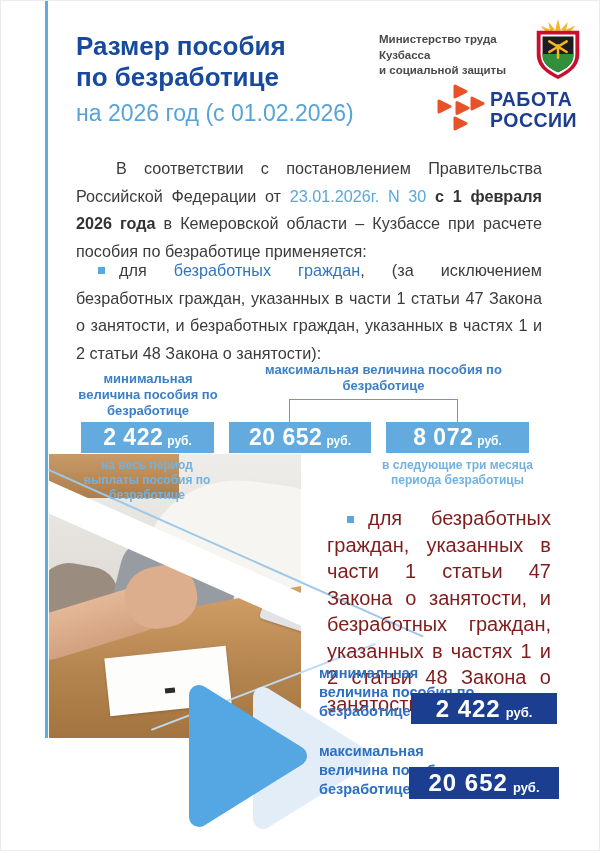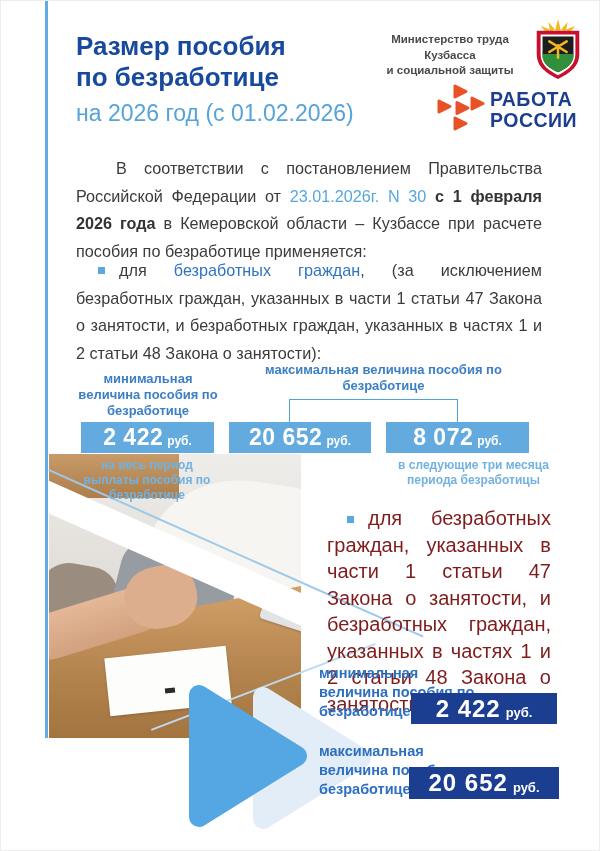--- a/index.html
+++ b/index.html
@@ -6,21 +6,21 @@
   body{font-family:"Liberation Sans","DejaVu Sans",sans-serif;}
   .page{position:relative;width:600px;height:851px;background:#fff;overflow:hidden;
         border:1px solid #ececec;box-sizing:border-box;}
   
   .vrule{position:absolute;left:44px;top:0;width:3px;height:737px;background:#5fabe2;z-index:5;}
 
   
   .title{position:absolute;left:75px;top:30px;z-index:4;}
   .title .t1{font-size:26px;line-height:31px;font-weight:bold;color:#17499d;}
   .title .t2{font-size:23px;line-height:28px;font-weight:normal;color:#56a3d9;margin-top:6px;}
-  .ministry{position:absolute;left:378px;top:31px;width:142px;text-align:center;
+  .ministry{position:absolute;left:378px;top:31px;width:142px;text-align:left;
             font-size:11.5px;line-height:15.5px;font-weight:bold;color:#4a4a4a;z-index:4;}
   .emblem{position:absolute;left:528px;top:18px;width:58px;height:64px;z-index:4;}
   .logo{position:absolute;left:436px;top:80px;z-index:4;}
   .logo-tris{position:absolute;left:0;top:2px;}
   .logo-text{position:absolute;left:53px;top:8px;font-size:19.5px;line-height:21px;
              font-weight:bold;color:#1d3d8f;letter-spacing:.5px;white-space:nowrap;}
 
   
   .para{position:absolute;left:75px;width:466px;font-size:16.2px;line-height:27.6px;
         text-align:justify;color:#3b3b3b;z-index:4;margin:0;}
@@ -40,21 +40,21 @@
   .bracket{position:absolute;left:288px;top:398px;width:169px;height:24px;z-index:3;
            border-top:1.5px solid #4da3dc;border-left:1.5px solid #4da3dc;
            border-right:1.5px solid #4da3dc;box-sizing:border-box;}
   .vbox{position:absolute;top:421px;height:31px;background:#63abde;color:#fff;z-index:4;
         display:flex;align-items:center;justify-content:center;}
   .vbox .num{font-size:23px;font-weight:bold;letter-spacing:.5px;}
   .vbox .unit{font-size:12px;font-weight:bold;margin-left:4px;margin-top:7px;}
   .vb1{left:80px;width:133px;} .vb2{left:228px;width:142px;} .vb3{left:385px;width:143px;}
   .note{position:absolute;top:457px;text-align:center;font-size:12px;line-height:15px;
         font-weight:bold;color:#72b2e0;z-index:4;}
-  .nt1{left:71px;width:150px;} .nt2{left:224px;width:150px;} .nt3{left:380px;width:153px;margin-left:16px;}
+  .nt1{left:71px;width:150px;} .nt2{left:224px;width:150px;} .nt3{left:380px;width:153px;}
 
   
   .photo{position:absolute;left:48px;top:453px;width:252px;height:284px;overflow:hidden;z-index:1;}
   .photo *{position:absolute;}
   .ph-wall{left:0;top:0;right:0;bottom:0;background:linear-gradient(180deg,#efedea,#e2dfda 40%,#d7d2cc);}
   .ph-shelf{left:0;top:0;width:130px;height:44px;background:linear-gradient(180deg,#c79a67,#ad7e4b);}
   .ph-chair{left:-18px;top:110px;width:80px;height:150px;background:#9b8c80;border-radius:30px;transform:rotate(10deg);}
   .ph-shirt{left:92px;top:28px;width:220px;height:200px;background:#f6f5f2;border-radius:45% 40% 35% 45%;transform:rotate(8deg);}
   .ph-vest{left:58px;top:92px;width:118px;height:160px;background:#979ba2;border-radius:28px;transform:rotate(14deg);}
   .ph-arm{left:-24px;top:146px;width:138px;height:46px;background:linear-gradient(180deg,#e4b897,#d2a17f);border-radius:24px;transform:rotate(-17deg);}

